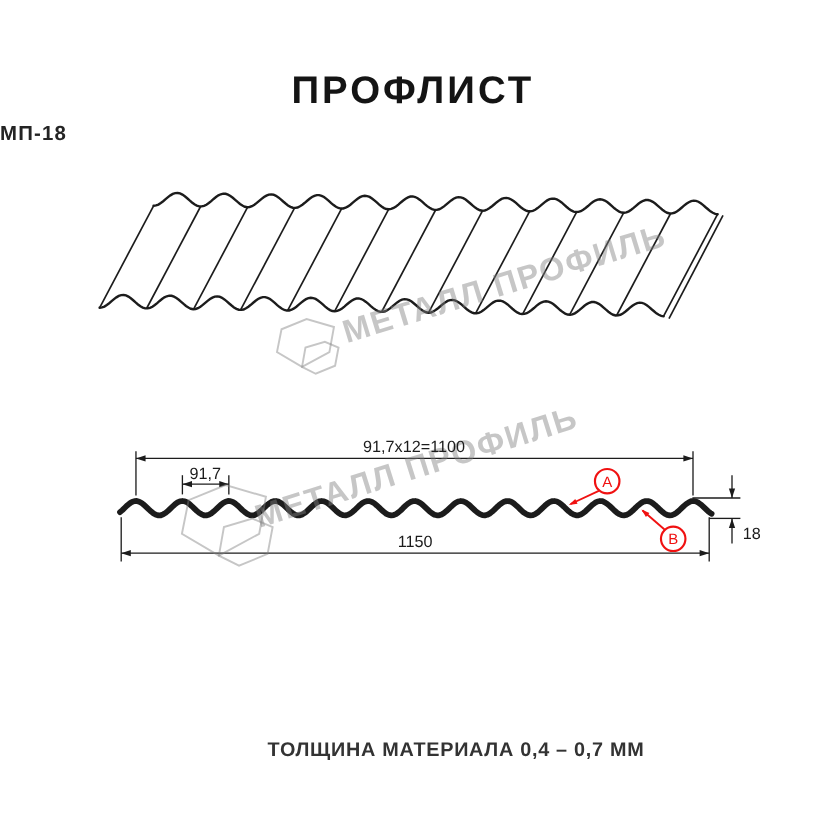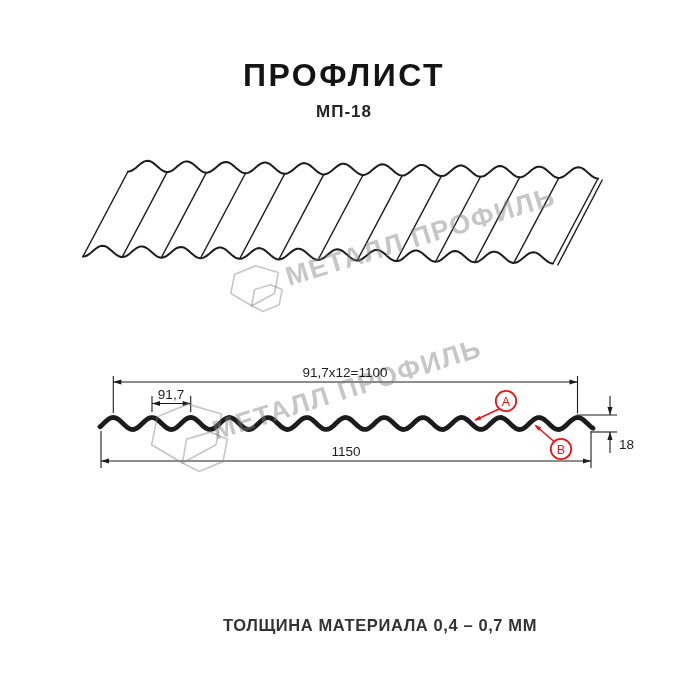--- a/index.html
+++ b/index.html
@@ -1,20 +1,20 @@
 <!DOCTYPE html>
 <html><head>
 <meta charset="utf-8">
 <style>
   html,body{margin:0;padding:0;background:#fff;}
   body{width:700px;height:700px;overflow:hidden;font-family:"Liberation Sans",sans-serif;}
   .stage{position:relative;width:688px;height:700px;background:#ffffff;}
   .title{position:absolute;top:59px;left:0;width:100%;text-align:center;
          font-size:32px;font-weight:bold;letter-spacing:2.5px;color:#141414;line-height:1;}
-  .subtitle{position:absolute;top:103px;left:0;width:100%;text-align:center;
+  .subtitle{position:absolute;top:103px;left:0;width:100%;
          font-size:17px;font-weight:bold;letter-spacing:1px;color:#242424;line-height:1;}
   .footer{position:absolute;top:617px;left:0;width:100%;text-align:center;
          font-size:16.5px;font-weight:bold;letter-spacing:0.6px;color:#333;line-height:1;padding-left:36px;}
   svg.canvas{position:absolute;left:0;top:0;}
   .dim-text{font-size:13.5px;fill:#1c1c1c;}
   .wm-text{font-size:27px;font-weight:bold;letter-spacing:1.5px;}
   .callout-letter{font-size:12.5px;text-anchor:middle;}
 </style>
 </head>
 <body>

